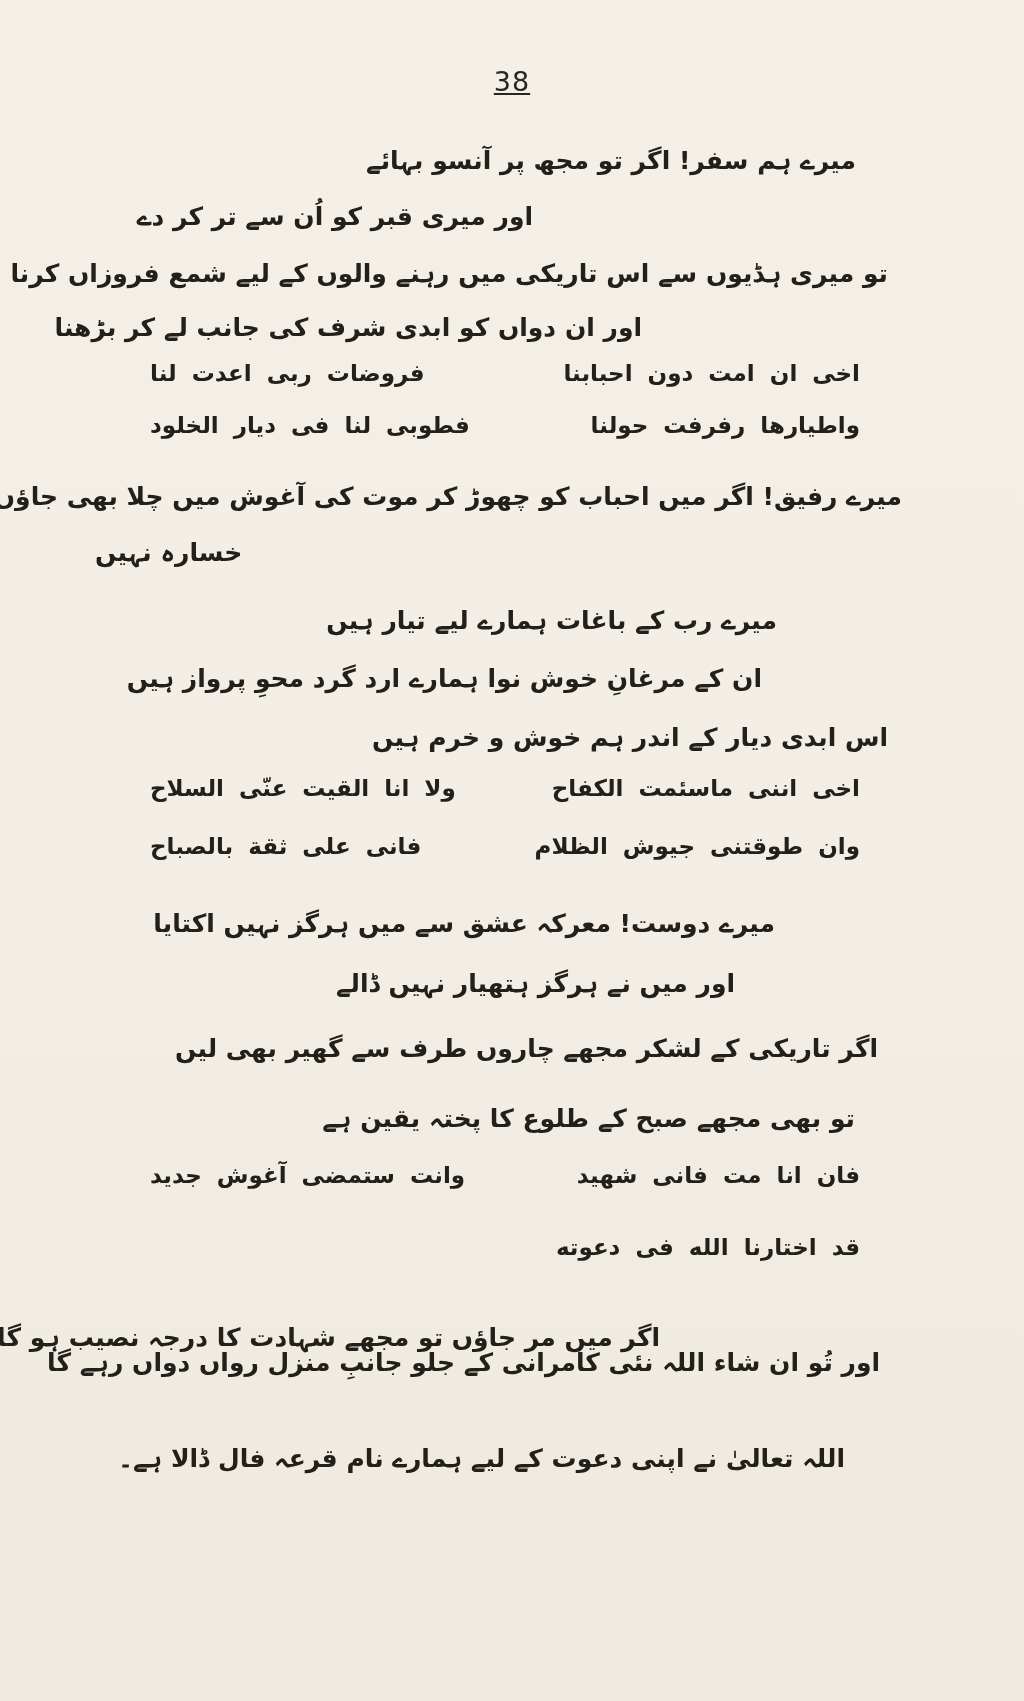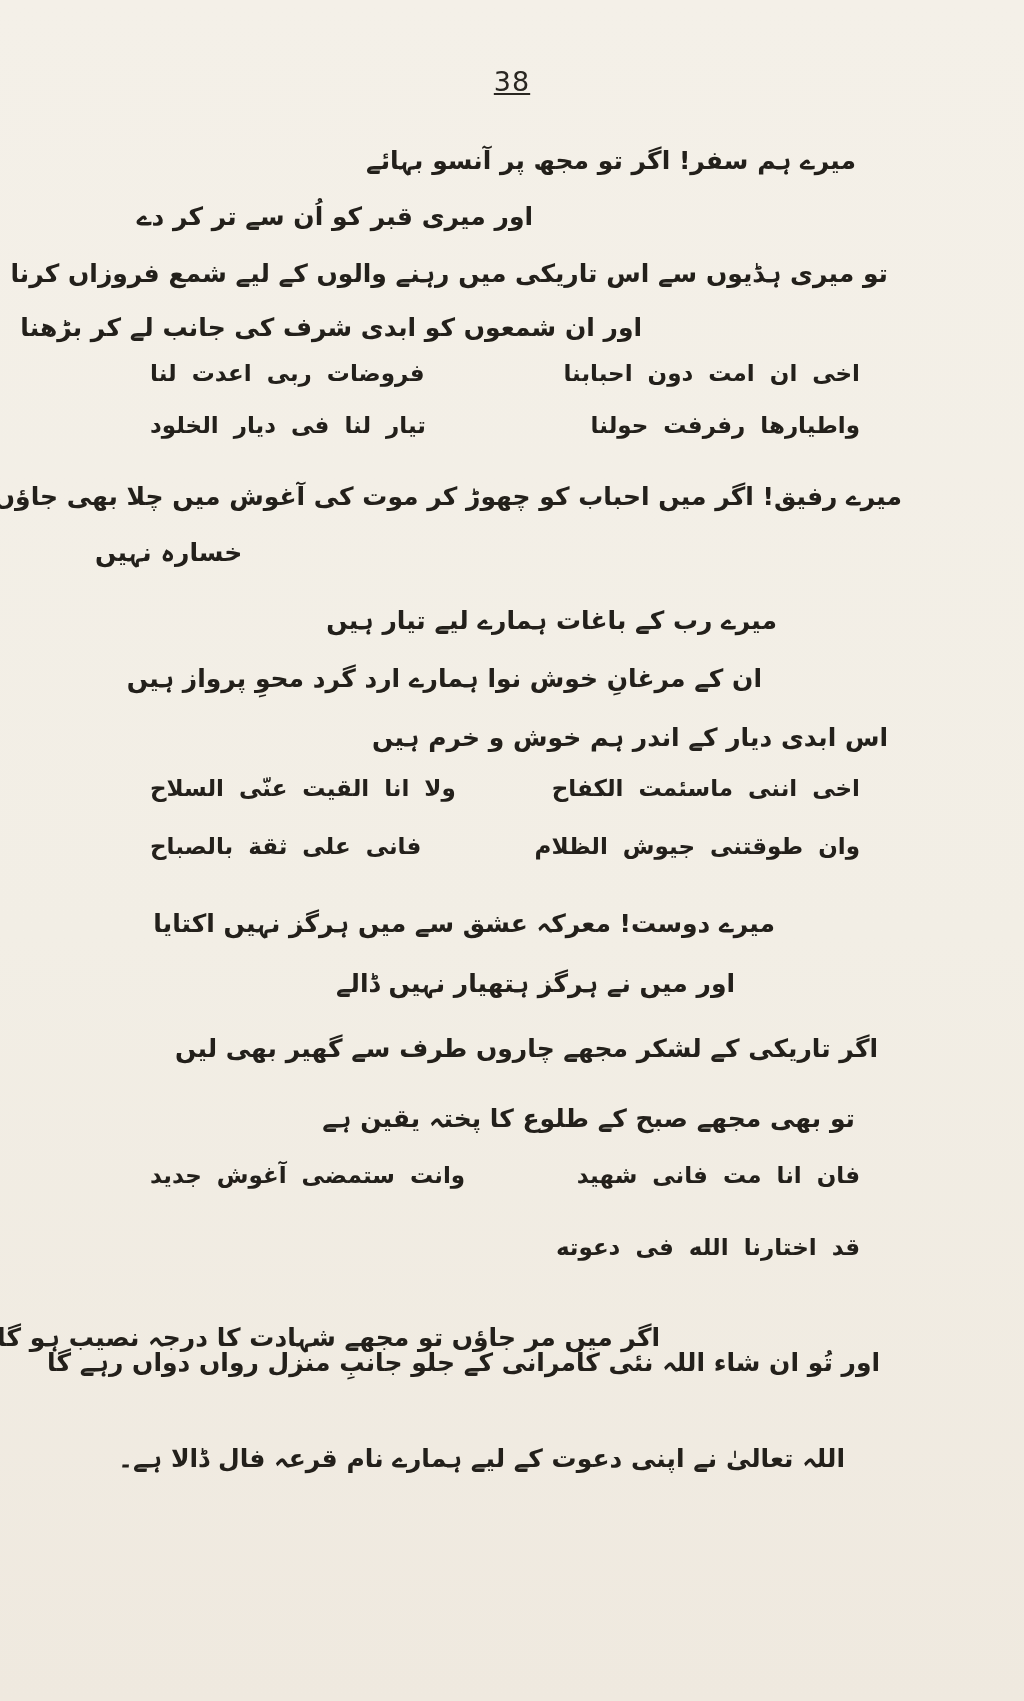--- a/index.html
+++ b/index.html
@@ -52,29 +52,29 @@
 </head>
 <body>
 
 <div class="page">
 
   <div class="pagenum">38</div>
 
   <div class="line u l0">میرے ہم سفر! اگر تو مجھ پر آنسو بہائے</div>
   <div class="line u l1">اور میری قبر کو اُن سے تر کر دے</div>
   <div class="line u l2">تو میری ہڈیوں سے اس تاریکی میں رہنے والوں کے لیے شمع فروزاں کرنا</div>
-  <div class="line u l3">اور ان شمعوں کو ابدی شرف کی جانب لے کر بڑھنا</div>
+  <div class="line u l3">اور ان دواں کو ابدی شرف کی جانب لے کر بڑھنا</div>
 
   <div class="ar l4">
     <span>اخى ان امت دون احبابنا</span>
     <span>فروضات ربى اعدت لنا</span>
   </div>
   <div class="ar l5">
     <span>واطيارها رفرفت حولنا</span>
-    <span>تیار لنا فى ديار الخلود</span>
+    <span>فطوبى لنا فى ديار الخلود</span>
   </div>
 
   <div class="line u l6">میرے رفیق! اگر میں احباب کو چھوڑ کر موت کی آغوش میں چلا بھی جاؤں، تو کوئی</div>
   <div class="line u l7">خسارہ نہیں</div>
   <div class="line u l8">میرے رب کے باغات ہمارے لیے تیار ہیں</div>
   <div class="line u l9">ان کے مرغانِ خوش نوا ہمارے ارد گرد محوِ پرواز ہیں</div>
   <div class="line u l10">اس ابدی دیار کے اندر ہم خوش و خرم ہیں</div>
 
   <div class="ar l11">
     <span>اخى اننى ماسئمت الكفاح</span>

